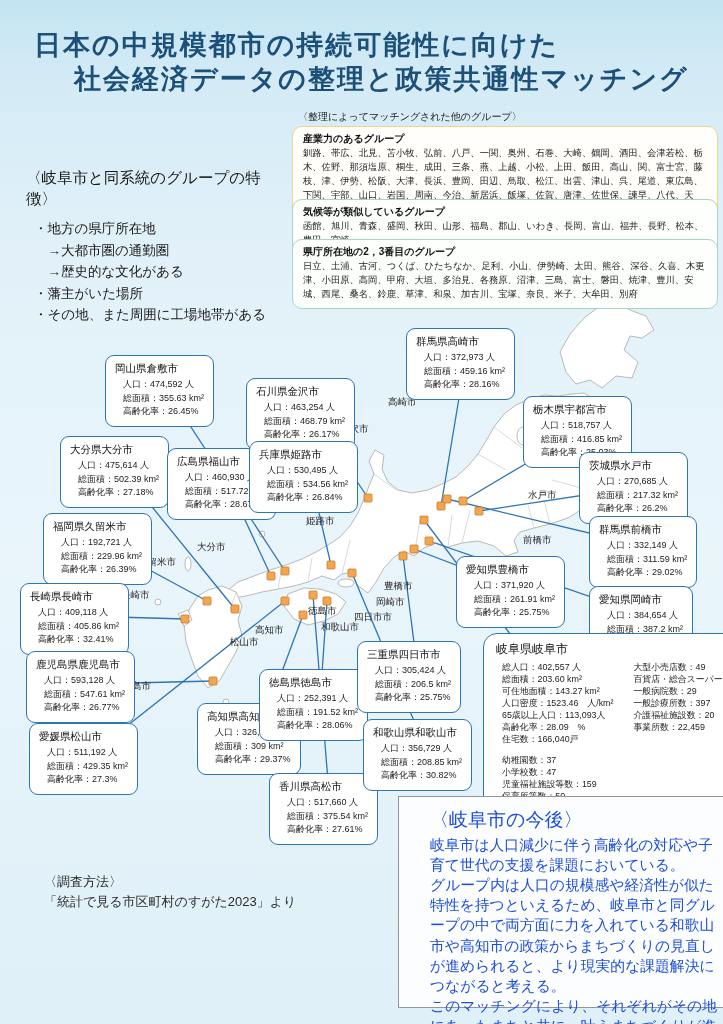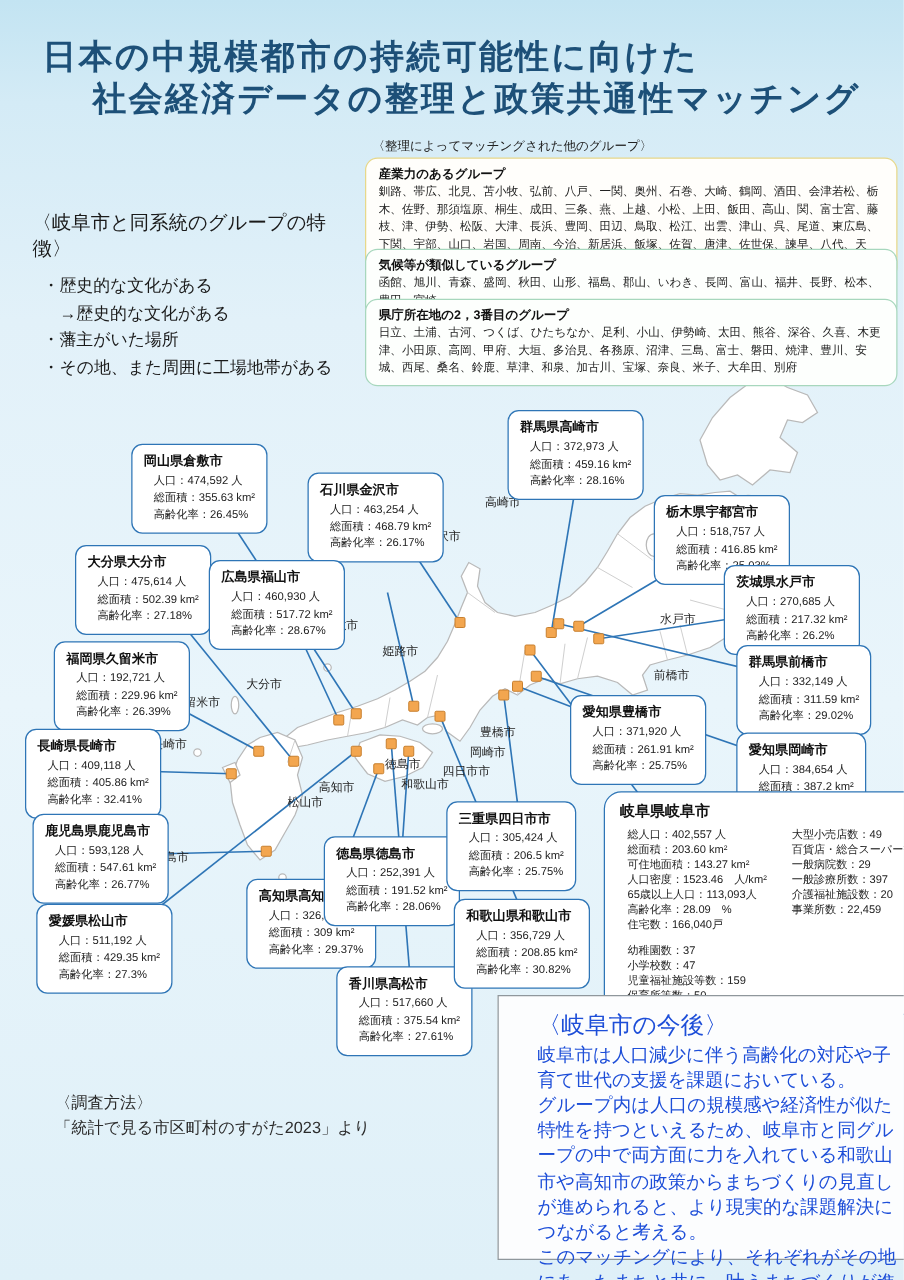--- a/index.html
+++ b/index.html
@@ -23,21 +23,21 @@
   .features{position:absolute;left:26px;top:152px;width:262px;z-index:6;color:#1a1a1a;margin-top:16px;}
   .features .fhead{font-size:15.5px;margin-bottom:8px;}
   .features .fitem{font-size:13.5px;line-height:1.6;padding-left:8px;}
   
   #mapsvg{position:absolute;left:0;top:0;z-index:1;}
   
   .map-label{position:absolute;font-size:9.5px;color:#222;z-index:3;white-space:nowrap;}
   
   .callout{position:absolute;background:#fff;border:1.8px solid #2e75b6;border-radius:9px;
            padding:6px 9px 7px;z-index:4;}
-  .callout .cname{font-weight:bold;font-size:10.5px;color:#111;margin-bottom:2px;white-space:nowrap;}
+  .callout .cname{font-weight:normal;font-size:10.5px;color:#111;margin-bottom:2px;white-space:nowrap;}
   .callout .cline{font-size:9px;color:#222;padding-left:8px;line-height:1.5;white-space:nowrap;}
   .callout.big{border-radius:14px;padding:7px 12px 8px;}
   .callout.big .cname{font-size:12px;margin-bottom:4px;}
   .bigcols{display:flex;gap:14px;}
   .bigcols .cline{padding-left:6px;line-height:1.34;font-size:8.9px;}
   .colgap{height:10px;}
   
   .future{position:absolute;left:398px;top:796px;width:296px;height:192px;background:#fcfdfe;
           border:1.5px solid #8f979c;z-index:5;padding:8px 31px 10px;color:#1d4ed8;}
   .future .fut-head{font-size:19px;margin:2px 0 2px;}
@@ -152,21 +152,22 @@
     <div class="gname">気候等が類似しているグループ</div>
     <div class="gmembers">函館、旭川、青森、盛岡、秋田、山形、福島、郡山、いわき、長岡、富山、福井、長野、松本、豊田、宮崎</div>
   </div>
   <div class="gbox g3">
     <div class="gname">県庁所在地の2，3番目のグループ</div>
     <div class="gmembers">日立、土浦、古河、つくば、ひたちなか、足利、小山、伊勢崎、太田、熊谷、深谷、久喜、木更津、小田原、高岡、甲府、大垣、多治見、各務原、沼津、三島、富士、磐田、焼津、豊川、安城、西尾、桑名、鈴鹿、草津、和泉、加古川、宝塚、奈良、米子、大牟田、別府</div>
   </div>
 
   <div class="features">
     <div class="fhead">〈岐阜市と同系統のグループの特徴〉</div>
-    <div class="fitem">・歴史的な文化がある</div>
+    <div class="fitem">・地方の県庁所在地</div>
+    <div class="fitem">　→大都市圏の通勤圏</div>
     <div class="fitem">　→歴史的な文化がある</div>
     <div class="fitem">・藩主がいた場所</div>
     <div class="fitem">・その地、また周囲に工場地帯がある</div>
   </div>
 
   <span class="map-label" style="left:388px;top:396px">高崎市</span>
   <span class="map-label" style="left:340px;top:423px">金沢市</span>
   <span class="map-label" style="left:540px;top:457px">宇都宮市</span>
   <span class="map-label" style="left:528px;top:489px">水戸市</span>
   <span class="map-label" style="left:523px;top:534px">前橋市</span>
@@ -237,20 +238,26 @@
     <div class="cname">大分県大分市</div>
     <div class="cline">人口：475,614 人</div>
     <div class="cline">総面積：502.39 km²</div>
     <div class="cline">高齢化率：27.18%</div>
   </div>
   <div class="callout" style="left:167px;top:448px">
     <div class="cname">広島県福山市</div>
     <div class="cline">人口：460,930 人</div>
     <div class="cline">総面積：517.72 km²</div>
     <div class="cline">高齢化率：28.67%</div>
+  </div>
+  <div class="callout" style="left:249px;top:441px">
+    <div class="cname">兵庫県姫路市</div>
+    <div class="cline">人口：530,495 人</div>
+    <div class="cline">総面積：534.56 km²</div>
+    <div class="cline">高齢化率：26.84%</div>
   </div>
   <div class="callout" style="left:43px;top:513px">
     <div class="cname">福岡県久留米市</div>
     <div class="cline">人口：192,721 人</div>
     <div class="cline">総面積：229.96 km²</div>
     <div class="cline">高齢化率：26.39%</div>
   </div>
   <div class="callout" style="left:20px;top:583px">
     <div class="cname">長崎県長崎市</div>
     <div class="cline">人口：409,118 人</div>

